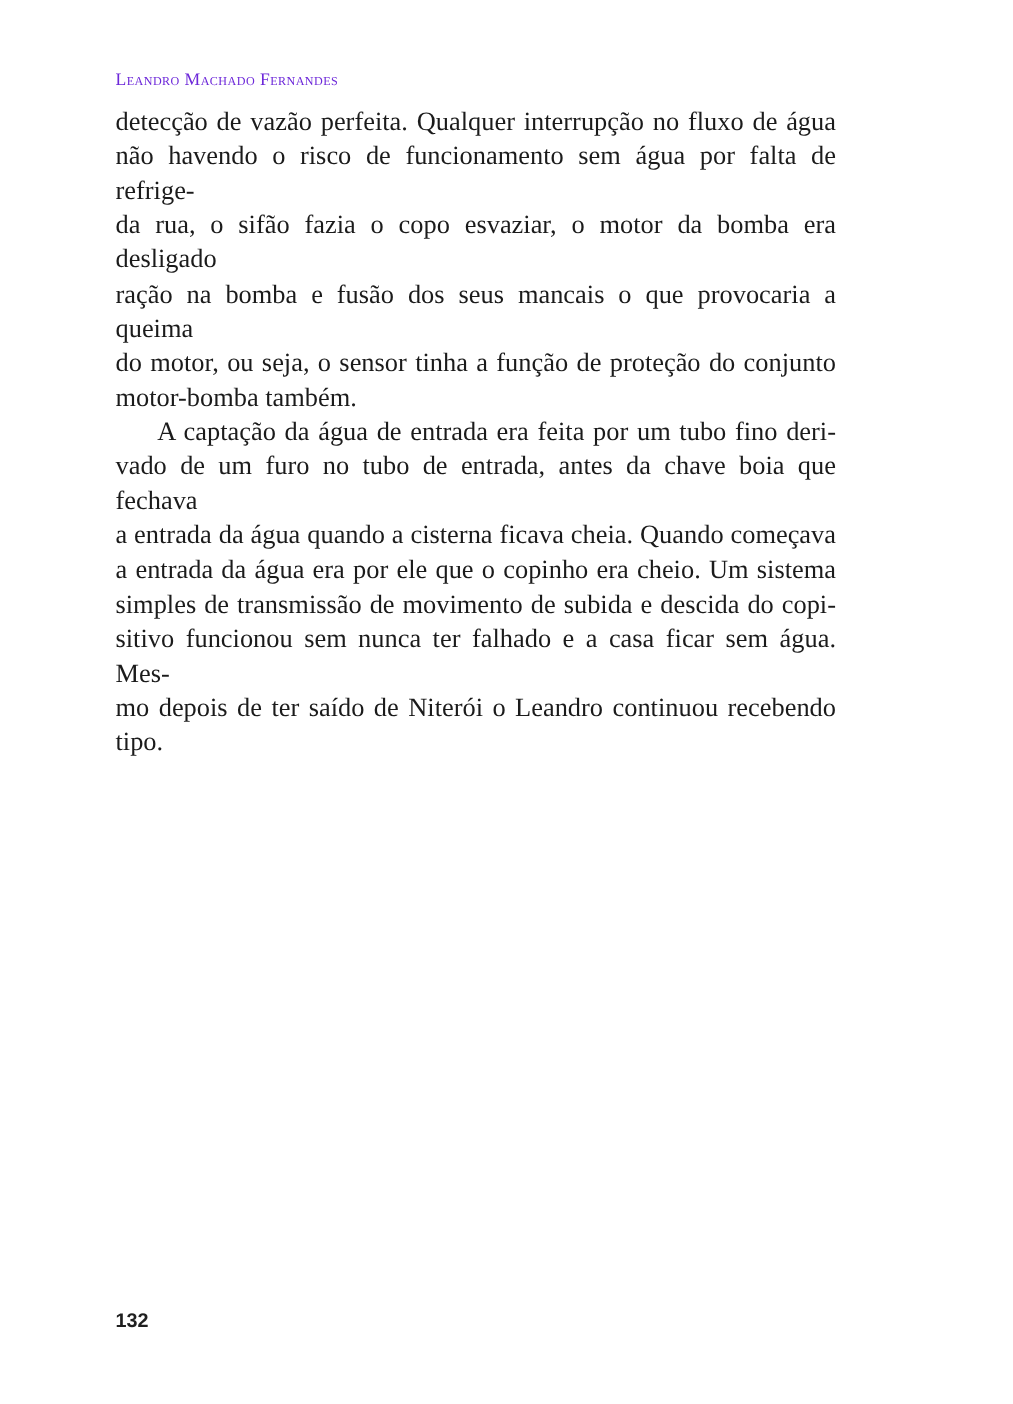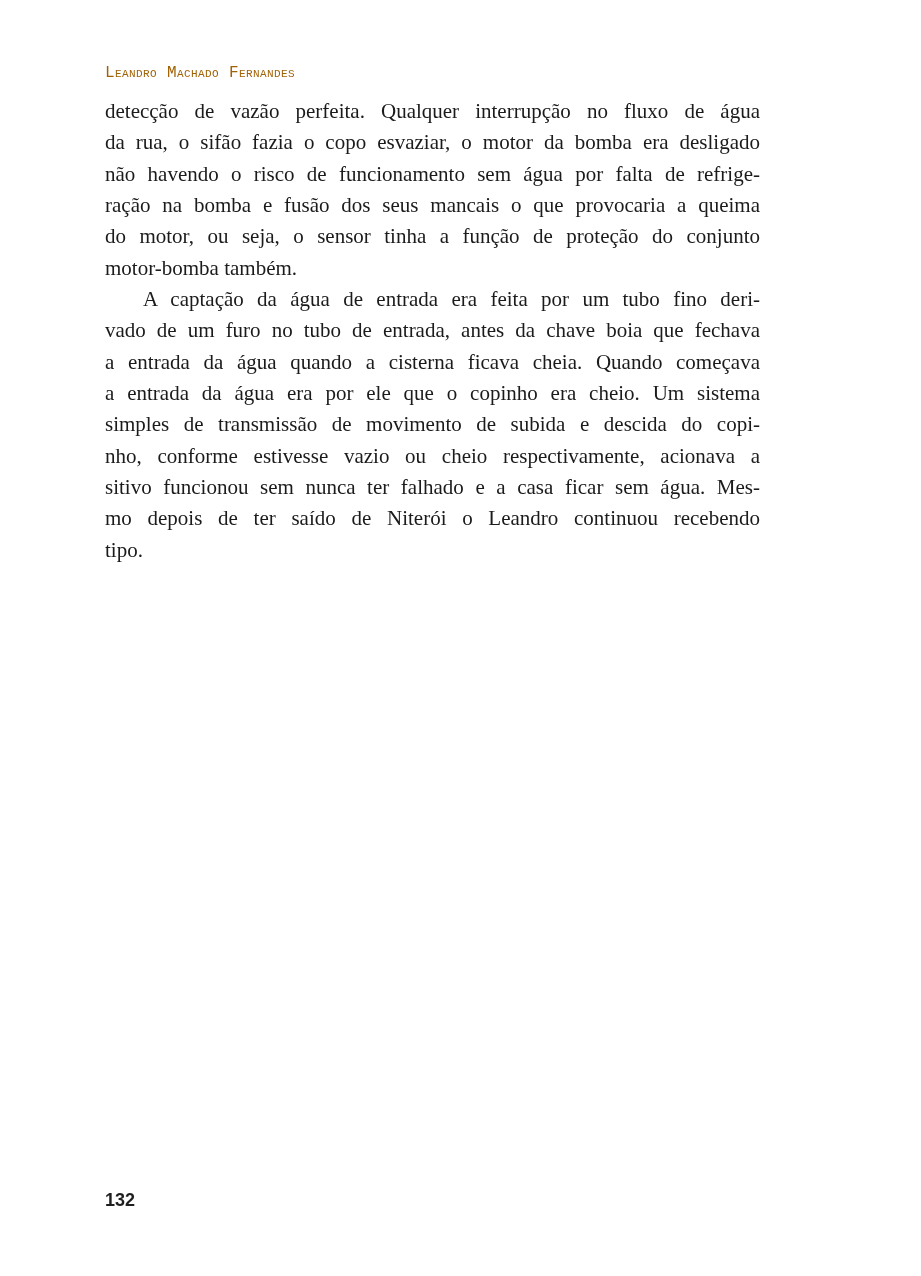--- a/index.html
+++ b/index.html
@@ -9,34 +9,34 @@
     width: 921px;
     height: 1276px;
     background: #ffffff;
     overflow: hidden;
     font-family: "Liberation Serif", serif;
   }
   .running-header {
     position: absolute;
     left: 105px;
     top: 64px;
-    font-family: Liberation Mono, monospace;
+    font-family: Liberation Serif, serif;
     font-variant: small-caps;
     font-size: 16px;
     letter-spacing: 0.4px;
-    color: #a16207;
+    color: #6d28d9;
     white-space: nowrap;
   }
   .body-text {
     position: absolute;
     left: 105px;
     top: 96px;
     width: 655px;
     font-family: "Liberation Serif", serif;
-    font-size: 21px;
+    font-size: 24px;
     line-height: 31.35px;
     color: #1b1b1b;
   }
   .paragraph { width: 100%; }
   .line {
     text-align: justify;
     text-align-last: justify;
     text-justify: inter-word;
     white-space: normal;
   }
@@ -62,33 +62,32 @@
 </style>
 </head>
 <body>
 
 <div class="page">
   <div class="running-header">Leandro Machado Fernandes</div>
 
   <div class="body-text">
       <div class="paragraph">
         <div class="line">detecção de vazão perfeita. Qualquer interrupção no fluxo de água</div>
+        <div class="line">não havendo o risco de funcionamento sem água por falta de refrige-</div>
         <div class="line">da rua, o sifão fazia o copo esvaziar, o motor da bomba era desligado</div>
-        <div class="line">não havendo o risco de funcionamento sem água por falta de refrige-</div>
         <div class="line">ração na bomba e fusão dos seus mancais o que provocaria a queima</div>
         <div class="line">do motor, ou seja, o sensor tinha a função de proteção do conjunto</div>
         <div class="line last">motor-bomba também.</div>
       </div>
       <div class="paragraph">
         <div class="line indent">A captação da água de entrada era feita por um tubo fino deri-</div>
         <div class="line">vado de um furo no tubo de entrada, antes da chave boia que fechava</div>
         <div class="line">a entrada da água quando a cisterna ficava cheia. Quando começava</div>
         <div class="line">a entrada da água era por ele que o copinho era cheio. Um sistema</div>
         <div class="line">simples de transmissão de movimento de subida e descida do copi-</div>
-        <div class="line">nho, conforme estivesse vazio ou cheio respectivamente, acionava a</div>
         <div class="line">sitivo funcionou sem nunca ter falhado e a casa ficar sem água. Mes-</div>
         <div class="line">mo depois de ter saído de Niterói o Leandro continuou recebendo</div>
         <div class="line last">tipo.</div>
       </div>
     </div>
 
   <div class="page-number">132</div>
 </div>
 
 </body></html>

